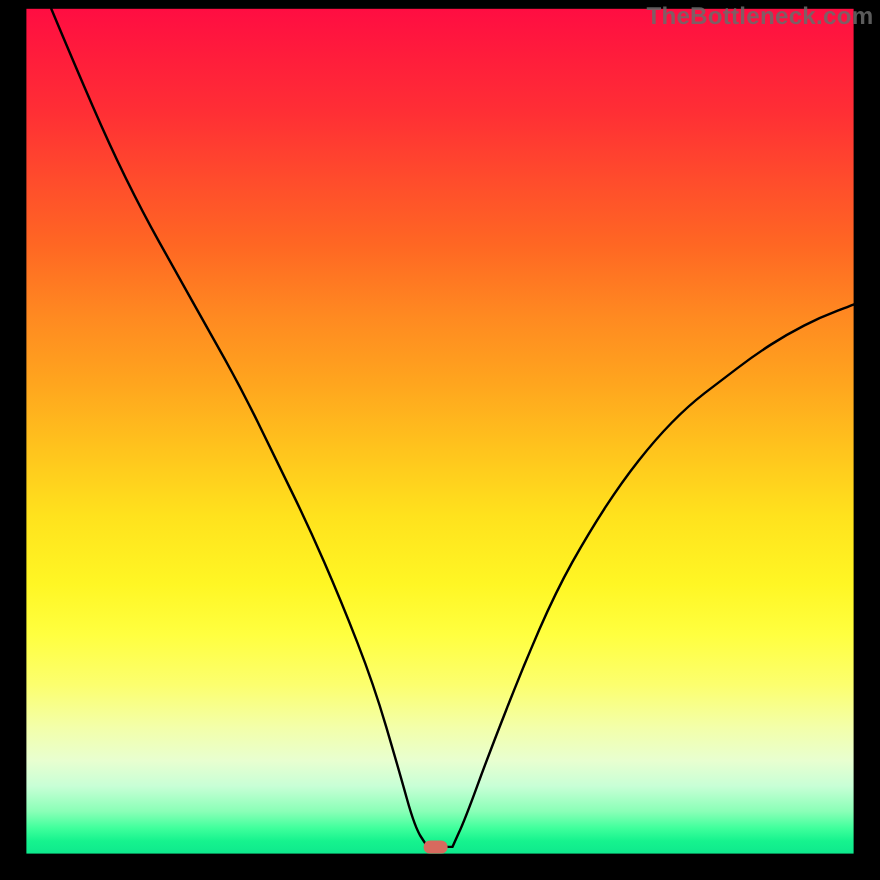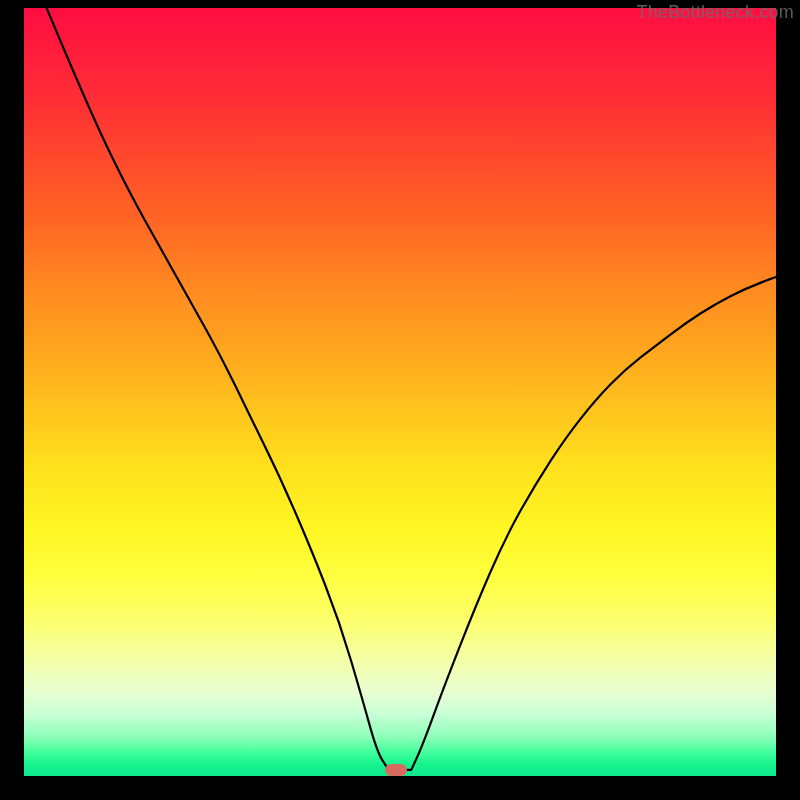--- a/index.html
+++ b/index.html
@@ -59,22 +59,22 @@
     width: 22px;
     height: 12px;
     border-radius: 6px;
     background: #d76a5e;
     transform: translate(-50%, -50%);
   }
   .watermark {
     position: absolute;
     right: 6px;
     top: 2px;
-    font-size: 18px;
-    font-weight: 400;
+    font-size: 22px;
+    font-weight: 700;
     color: #6b6b6b;
     letter-spacing: 0.2px;
     opacity: 0.85;
   }
 </style>
 </head>
 <body>
 
 <div class="stage">
 

